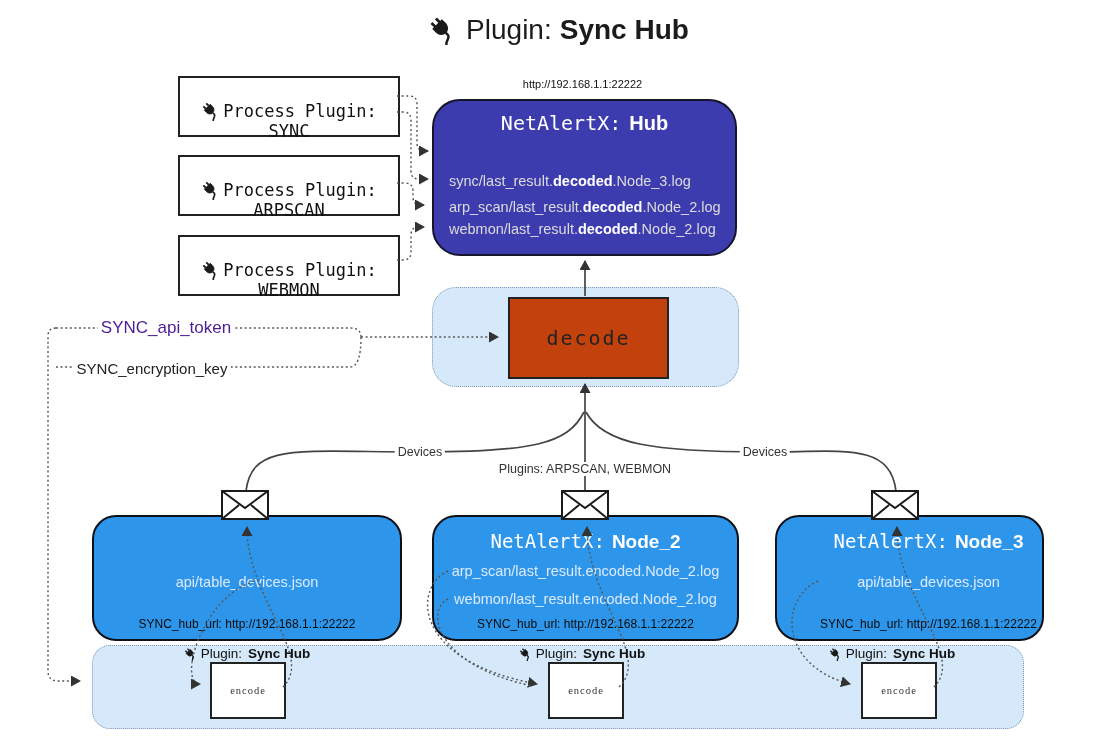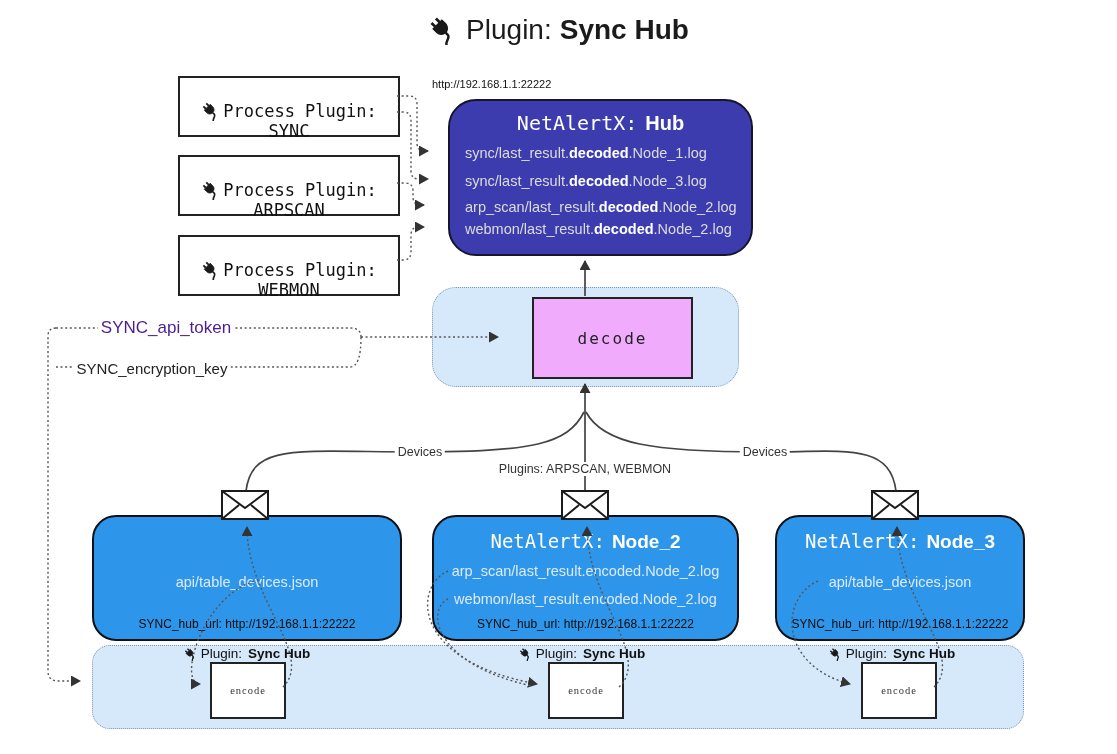--- a/index.html
+++ b/index.html
@@ -14,43 +14,43 @@
   .title .bold { font-weight:bold; }
 
   
   .pbox { left:178px; width:218px; height:57px; border:2px solid #222; background:#fff;
           display:flex; flex-direction:column; justify-content:center; align-items:center;
           font-family:"DejaVu Sans Mono", monospace; font-size:17px; color:#111; z-index:2; }
   .pbox .l1 { display:flex; align-items:center; gap:2px;margin-top:28px; }
   .pbox1 { top:76px; } .pbox2 { top:155px; } .pbox3 { top:235px; }
 
   
-  .hub { left:448px; top:99px; width:301px; height:153px; background:#3c3caf;
+  .hub { left:432px; top:99px; width:301px; height:153px; background:#3c3caf;
          border:2px solid #15152e; border-radius:28px; z-index:2; }
   .hub-title { position:absolute; top:10px; width:100%; text-align:center; color:#fff; font-size:20px; }
   .hub-title .bold { font-weight:bold; margin-left:8px; }
   .hub-row { position:absolute; left:15px; right:4px; color:#dcdcdc; font-size:14.5px; white-space:nowrap; }
   .hub-row b { color:#ffffff; }
   .hr1 { top:44px; } .hr2 { top:72px; } .hr3 { top:98px; } .hr4 { top:120px; }
-  .hub-url { left:432px; top:78px; width:301px; font-size:11px; color:#111; z-index:2; }
+  .hub-url { left:432px; top:78px; width:301px; text-align:center; font-size:11px; color:#111; z-index:2; }
 
   
   .panel { background:#d6e9fb; border:1.6px dotted #7d98b3; z-index:1; }
   .decode-panel { left:432px; top:287px; width:305px; height:98px; border-radius:24px; }
-  .decode-box { left:532px; top:297px; width:157px; height:78px; background:#f0abfc; border:2px solid #222;
-                display:flex; align-items:center; justify-content:center; font-size:16px;
+  .decode-box { left:508px; top:297px; width:157px; height:78px; background:#c2410c; border:2px solid #222;
+                display:flex; align-items:center; justify-content:center; font-size:20px;
                 letter-spacing:2px; color:#222; z-index:2; }
   .bottom-panel { left:92px; top:645px; width:930px; height:82px; border-radius:18px; }
 
   
   .node { top:515px; height:122px; background:#2e96ea; border:2px solid #0d1117; border-radius:24px;
           color:#fff; z-index:2; }
   .n1 { left:92px;  width:306px; }
   .n2 { left:432px; width:303px; }
-  .n3 { left:775px; width:246px; }
+  .n3 { left:775px; width:246px;padding-left:19px; }
   .node-title { position:absolute; top:13px; width:100%; text-align:center; font-size:19px; white-space:nowrap; }
   .node-title .bold { font-weight:bold; margin-left:7px; }
   .node-row { position:absolute; width:100%; text-align:center; color:#ddeafb; font-size:14.5px; white-space:nowrap; }
   .node-url { position:absolute; bottom:8px; width:100%; text-align:center; color:#0b0b0b; font-size:12px; }
 
   
   .encode-box { top:662px; width:72px; height:53px; background:#fff; border:2px solid #222;
                 display:flex; align-items:center; justify-content:center;
                 font-family:Liberation Serif, serif; font-size:10.5px; letter-spacing:1px;
                 color:#333; z-index:4; }
@@ -132,21 +132,20 @@
       <span>Process Plugin:</span>
     </div>
     <div>WEBMON</div>
   </div>
 
   <div class="abs hub-url">http://192.168.1.1:22222</div>
   <div class="abs hub">
     <div class="hub-title">
       <span class="mono">NetAlertX:</span><span class="bold">Hub</span>
     </div>
-    <div class="hub-row hr1"><span>sync/last_result.</span><b>decoded</b><span>.Node_1.log</span></div>
     <div class="hub-row hr2"><span>sync/last_result.</span><b>decoded</b><span>.Node_3.log</span></div>
     <div class="hub-row hr3"><span>arp_scan/last_result.</span><b>decoded</b><span>.Node_2.log</span></div>
     <div class="hub-row hr4"><span>webmon/last_result.</span><b>decoded</b><span>.Node_2.log</span></div>
   </div>
 
   <div class="abs panel decode-panel"></div>
   <div class="abs decode-box mono">decode</div>
 
   <div class="abs panel bottom-panel"></div>
 

